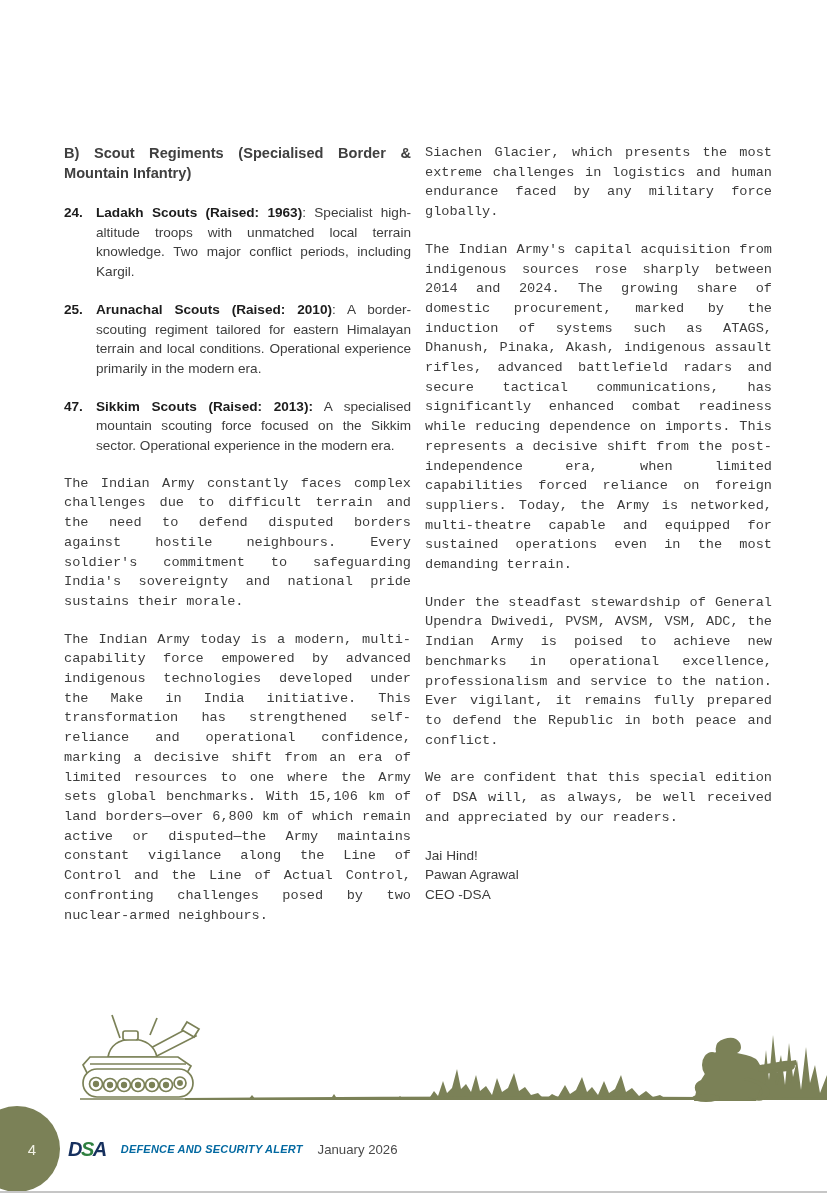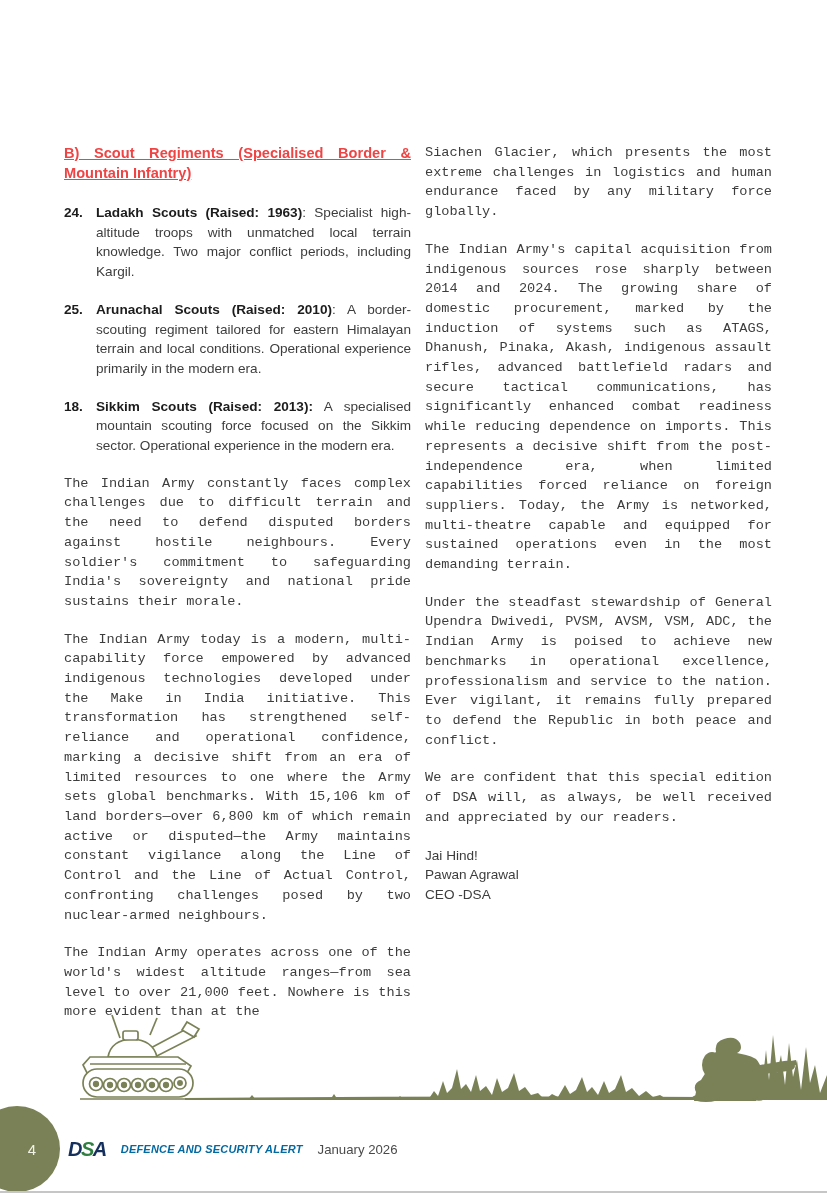--- a/index.html
+++ b/index.html
@@ -16,23 +16,22 @@
   .content{
     position:absolute;left:64px;top:143px;width:708px;
     display:flex;gap:14px;
   }
   .col{flex:1;font-size:13.6px;line-height:19.7px;}
   .col p{margin:0 0 18px 0;text-align:justify;font-family:Liberation Mono, monospace;}
   .col p:last-child{margin-bottom:0;}
   h2.section-heading{
     margin:0 0 20px 0;
     font-size:14.6px;line-height:20px;
-    font-weight:bold;color:#ef4444;
+    font-weight:bold;color:#404040;
     text-align:justify;
-    text-decoration:underline;
   }
   .li{display:flex;margin:0 0 18px 0;}
   .li-num{width:32px;flex-shrink:0;font-weight:bold;color:#1c1c1c;}
   .li-body{flex:1;text-align:justify;}
   .li-body b{color:#1c1c1c;}
   .signoff{}
   .signoff div{line-height:19.7px;}
   
   .illustration{position:absolute;left:0;top:1005px;width:827px;height:100px;}
   
@@ -67,27 +66,26 @@
         <span class="li-num">24.</span>
         <div class="li-body"><b>Ladakh Scouts (Raised: 1963)</b><span>: Specialist high-altitude troops with unmatched local terrain knowledge. Two major conflict periods, including Kargil.</span></div>
       </div>
 
       <div class="li">
         <span class="li-num">25.</span>
         <div class="li-body"><b>Arunachal Scouts (Raised: 2010)</b><span>: A border-scouting regiment tailored for eastern Himalayan terrain and local conditions. Operational experience primarily in the modern era.</span></div>
       </div>
 
       <div class="li">
-        <span class="li-num">18.</span>
+        <span class="li-num">47.</span>
         <div class="li-body"><b>Sikkim Scouts (Raised: 2013):</b><span> A specialised mountain scouting force focused on the Sikkim sector. Operational experience in the modern era.</span></div>
       </div>
 
       <p>The Indian Army constantly faces complex challenges due to difficult terrain and the need to defend disputed borders against hostile neighbours. Every soldier's commitment to safeguarding India's sovereignty and national pride sustains their morale.</p>
       <p>The Indian Army today is a modern, multi-capability force empowered by advanced indigenous technologies developed under the Make in India initiative. This transformation has strengthened self-reliance and operational confidence, marking a decisive shift from an era of limited resources to one where the Army sets global benchmarks. With 15,106 km of land borders—over 6,800 km of which remain active or disputed—the Army maintains constant vigilance along the Line of Control and the Line of Actual Control, confronting challenges posed by two nuclear-armed neighbours.</p>
-      <p>The Indian Army operates across one of the world's widest altitude ranges—from sea level to over 21,000 feet. Nowhere is this more evident than at the</p>
     </div>
 
     <div class="col">
       <p>Siachen Glacier, which presents the most extreme challenges in logistics and human endurance faced by any military force globally.</p>
       <p>The Indian Army's capital acquisition from indigenous sources rose sharply between 2014 and 2024. The growing share of domestic procurement, marked by the induction of systems such as ATAGS, Dhanush, Pinaka, Akash, indigenous assault rifles, advanced battlefield radars and secure tactical communications, has significantly enhanced combat readiness while reducing dependence on imports. This represents a decisive shift from the post-independence era, when limited capabilities forced reliance on foreign suppliers. Today, the Army is networked, multi-theatre capable and equipped for sustained operations even in the most demanding terrain.</p>
       <p>Under the steadfast stewardship of General Upendra Dwivedi, PVSM, AVSM, VSM, ADC, the Indian Army is poised to achieve new benchmarks in operational excellence, professionalism and service to the nation. Ever vigilant, it remains fully prepared to defend the Republic in both peace and conflict.</p>
       <p>We are confident that this special edition of DSA will, as always, be well received and appreciated by our readers.</p>
 
       <div class="signoff">
         <div>Jai Hind!</div>

